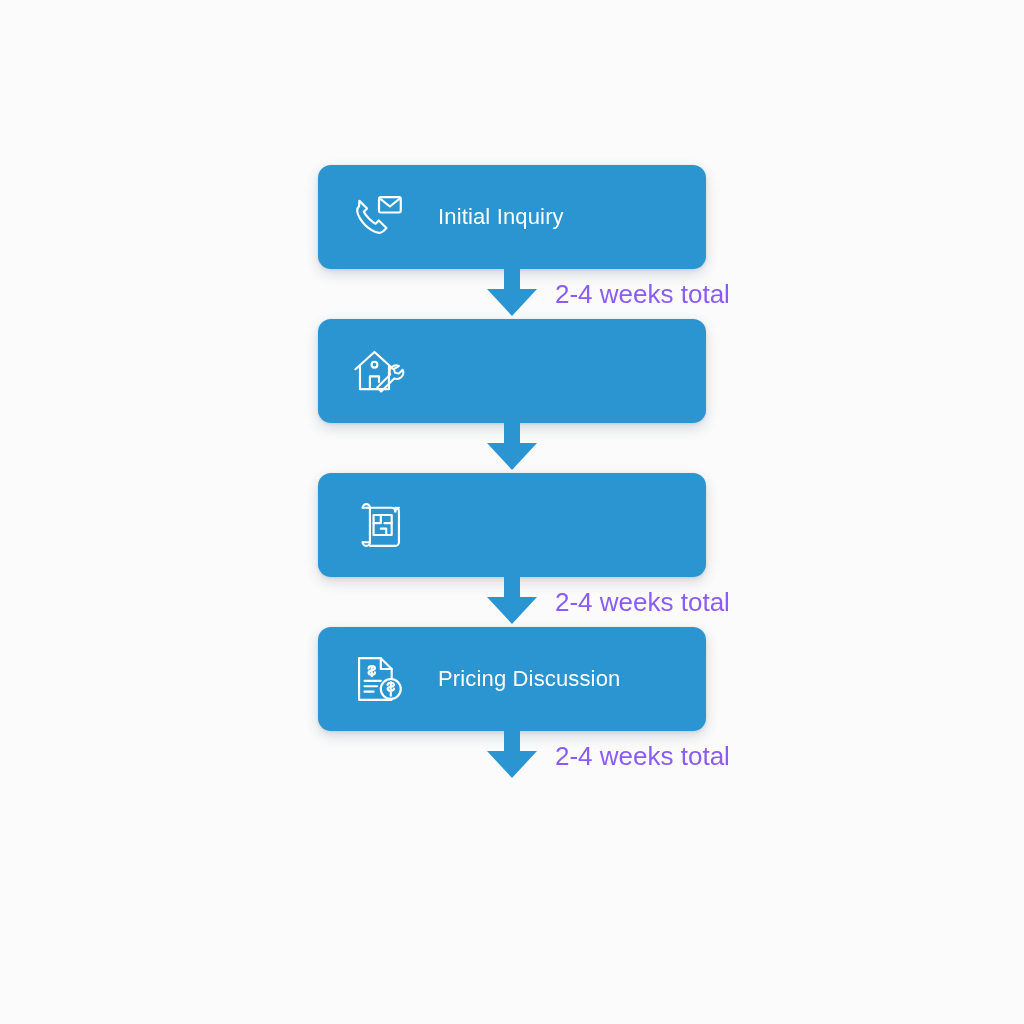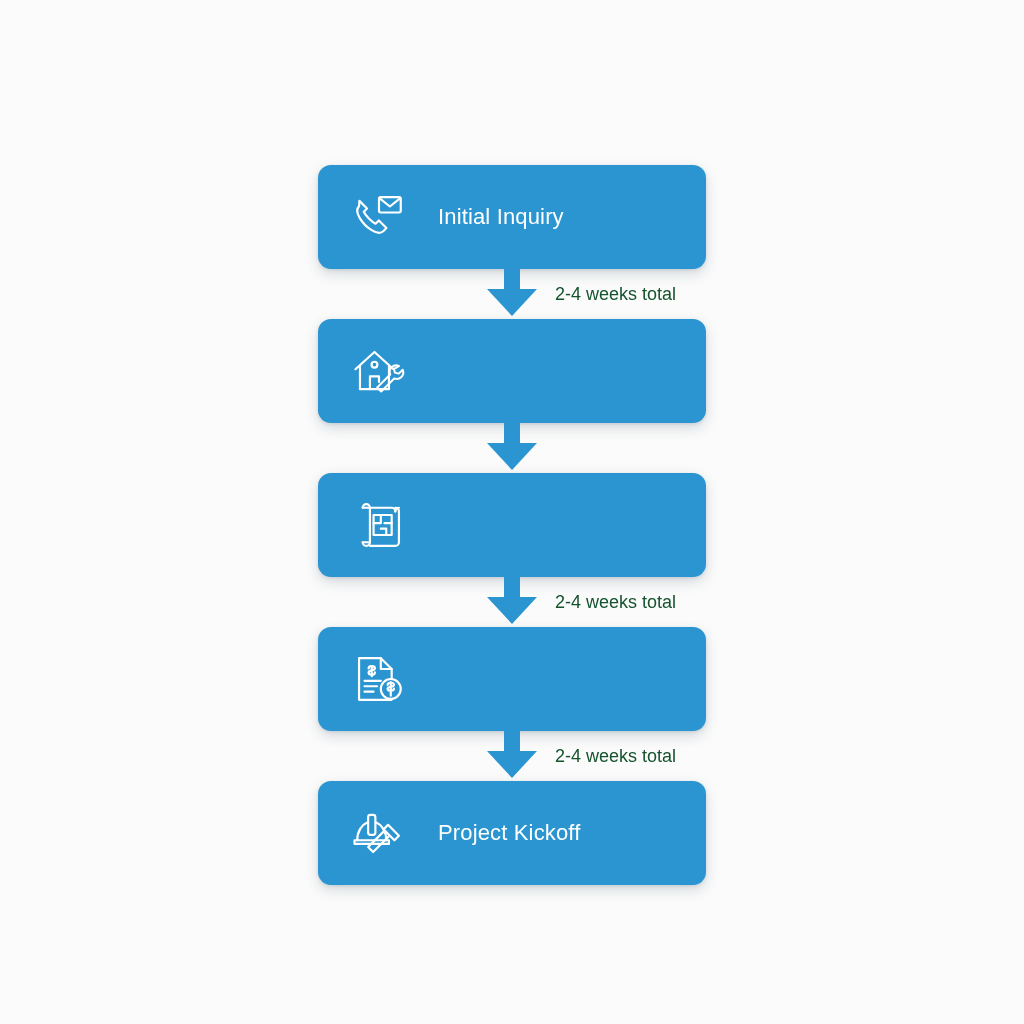--- a/index.html
+++ b/index.html
@@ -88,22 +88,22 @@
     display: block;
     width: 62px;
     height: 50px;
   }
 
   .connector-label {
     position: absolute;
     left: 237px;
     top: 50%;
     transform: translateY(-50%);
-    color: #14532d;
-    font-size: 18px;
+    color: #8b5cf6;
+    font-size: 26px;
     font-weight: 400;
     white-space: nowrap;
   }
 </style>
 </head>
 <body>
 
 <div id="canvas">
   <div class="flow">
 
@@ -180,40 +180,28 @@
       <div class="node-icon">
         <svg viewBox="0 0 64 64" fill="none" stroke="#ffffff" stroke-width="2.4" stroke-linecap="round" stroke-linejoin="round">
           <path d="M10 9h24l12 12v34H10z"></path>
           <path d="M34 9v12h12"></path>
           <path d="M24 18v11M20.5 20.3c0-1.6 1.6-2.6 3.5-2.6s3.5 1 3.5 2.4-1.6 2-3.5 2.4-3.5 1-3.5 2.4 1.6 2.4 3.5 2.4 3.5-1 3.5-2.6"></path>
           <path d="M16 34h18M16 40h14M16 46h10"></path>
           <circle cx="45" cy="43" r="11" fill="#2b95d1"></circle>
           <path d="M45 35.5v15M41.5 38.5c0-1.4 1.6-2.4 3.5-2.4s3.5.9 3.5 2.2-1.6 1.9-3.5 2.2-3.5.9-3.5 2.2 1.6 2.2 3.5 2.2 3.5-.9 3.5-2.4"></path>
         </svg>
       </div>
+      <div class="node-label">Pricing Discussion</div>
     </div>
 
     <div class="connector">
       <div class="arrow">
         <svg viewBox="0 0 62 50" fill="#2b95d1">
           <rect x="23" y="0" width="16" height="22"></rect>
           <path d="M6 20 L56 20 L31 47 Z"></path>
         </svg>
       </div>
       <div class="connector-label">2-4 weeks total</div>
     </div>
 
-    <div class="node">
-      <div class="node-icon">
-        <svg viewBox="0 0 64 64" fill="none" stroke="#ffffff" stroke-width="2.4" stroke-linecap="round" stroke-linejoin="round">
-          <path d="M8 40c0-10 5-17 11-19.5"></path>
-          <path d="M40 40c0-10-5-17-11-19.5"></path>
-          <rect x="20" y="12" width="8" height="22" rx="2.6"></rect>
-          <path d="M5 40h38v4H5z"></path>
-          <path d="M42 23l12 12-5 5-12-12z"></path>
-          <path d="M37 30.5L20 47.5l5.5 5.5 17-17"></path>
-        </svg>
-      </div>
-      <div class="node-label">Project Kickoff</div>
-    </div>
 
   </div>
 </div>
 
 </body></html>

